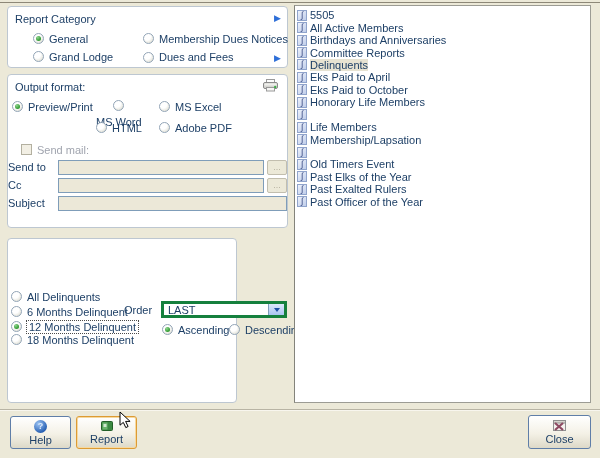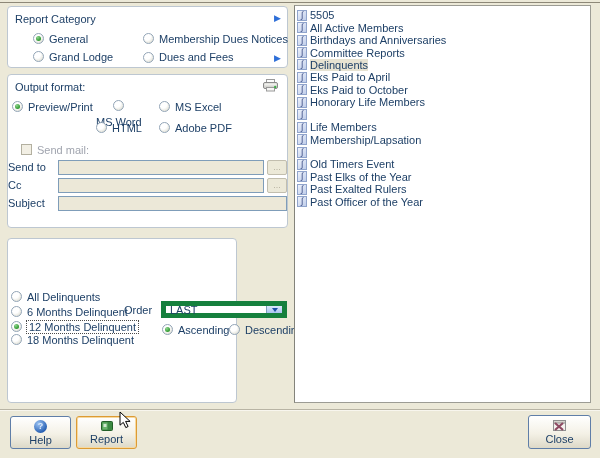--- a/index.html
+++ b/index.html
@@ -66,21 +66,21 @@
   .flabel { position:absolute; width:46px; text-align:left; }
   .dots-btn {
     position:absolute; width:20px; height:15px;
     background:#ece9d8; border:1px solid #c2beae; border-radius:2px;
     color:#b4b09e; font-size:9px; text-align:center; line-height:12px;
   }
 
   
   .dropdown {
     position:absolute; width:126px; height:17px;
-    background:#fff; border:5px solid #15803d;
+    background:#fff; border:3px solid #15803d;
     display:flex; align-items:center;
   }
   .dropdown .val { padding-left:4px; flex:1; }
   .dd-btn {
     width:16px; height:100%; border-left:1px solid #7f9db9;
     background:linear-gradient(#dce8fb,#a9c4f1);
     display:flex; align-items:center; justify-content:center;
   }
   .dd-btn::after {
     content:""; width:0; height:0;

